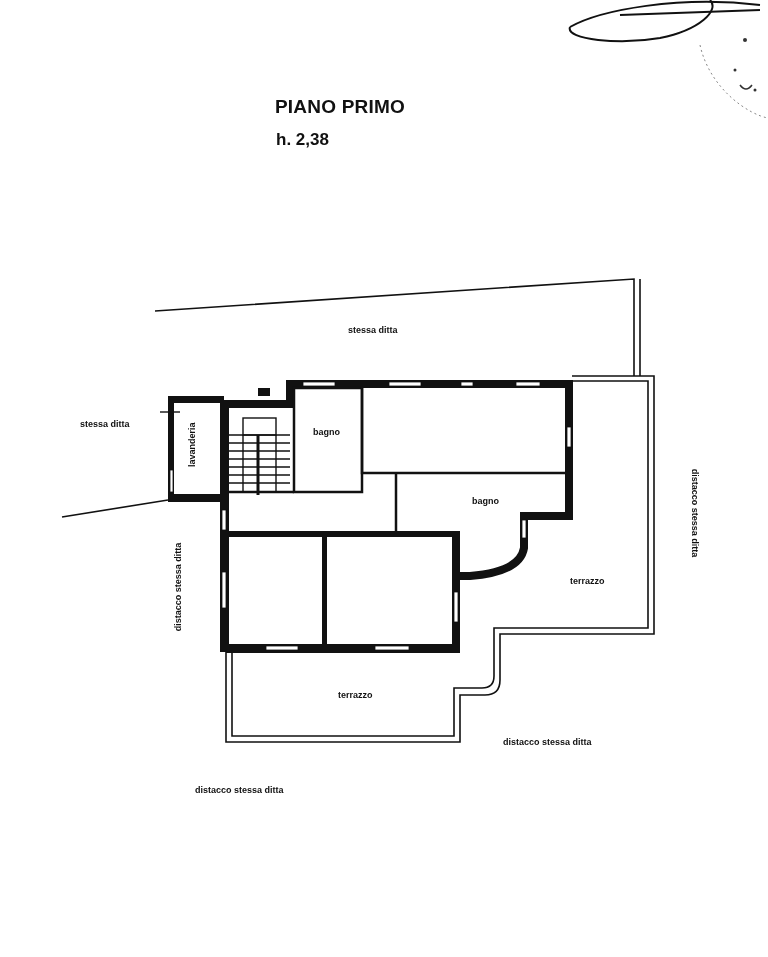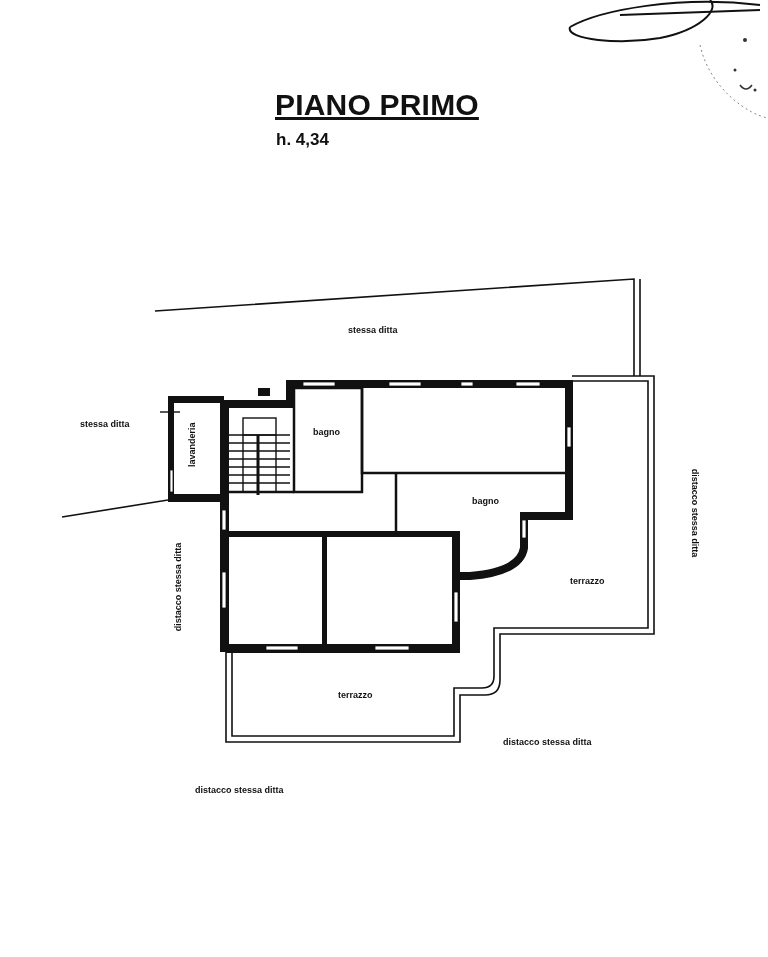--- a/index.html
+++ b/index.html
@@ -1,17 +1,17 @@
 <!DOCTYPE html>
 <html><head>
 <meta charset="utf-8">
 <style>
   html, body { margin: 0; padding: 0; background: #ffffff; }
   body { width: 768px; height: 957px; position: relative; overflow: hidden; font-family: "Liberation Sans", sans-serif; }
-  .title { position: absolute; left: 275px; top: 88px; font-size: 30px; font-weight: bold; color: #111; letter-spacing: 0.2px; text-decoration: underline; }
+  .title { position: absolute; left: 275px; top: 96px; font-size: 19px; font-weight: bold; color: #111; letter-spacing: 0.2px; }
   .subtitle { position: absolute; left: 276px; top: 130px; font-size: 17px; font-weight: bold; color: #111; }
   .lbl { position: absolute; font-size: 9px; font-weight: bold; color: #111; white-space: nowrap; }
   .vert { transform: rotate(-90deg); transform-origin: center center; }
   .vert-cw { transform: rotate(90deg); transform-origin: center center; }
   svg.plan { position: absolute; left: 0; top: 0; }
   .stamp { position: absolute; left: 560px; top: 0; width: 208px; height: 130px; }
 </style>
 </head>
 <body>
 
@@ -20,21 +20,21 @@
   <path d="M10 27 C 5 40, 60 45, 100 38 C 140 30, 160 10, 150 0" stroke="#111" stroke-width="2" fill="none"></path>
   <path d="M60 15 L 200 10" stroke="#111" stroke-width="2" fill="none"></path>
   <path d="M140 45 C 150 90, 190 115, 208 118" stroke="#888" stroke-width="1" stroke-dasharray="2 3" fill="none"></path>
   <circle cx="185" cy="40" r="2" fill="#333"></circle>
   <circle cx="175" cy="70" r="1.5" fill="#333"></circle>
   <circle cx="195" cy="90" r="1.5" fill="#333"></circle>
   <path d="M180 85 q 6 8 12 0" stroke="#333" stroke-width="1.5" fill="none"></path>
 </svg>
 
 <div class="title">PIANO PRIMO</div>
-<div class="subtitle">h. 4,34</div>
+<div class="subtitle">h. 2,38</div>
 
 <svg class="plan" width="768" height="957" viewBox="0 0 768 957">
   <g fill="none" stroke="#111" stroke-width="1.6">
 
     <path d="M155 311 L 634 279 L 634 376"></path>
     <path d="M640 279 L 640 376"></path>
 
     <path d="M62 517 L 168 500"></path>
 
     <path d="M572 376 L 654 376 L 654 634 L 500 634 L 500 680 Q 500 695 485 695 L 460 695 L 460 742 L 226 742 L 226 652"></path>

